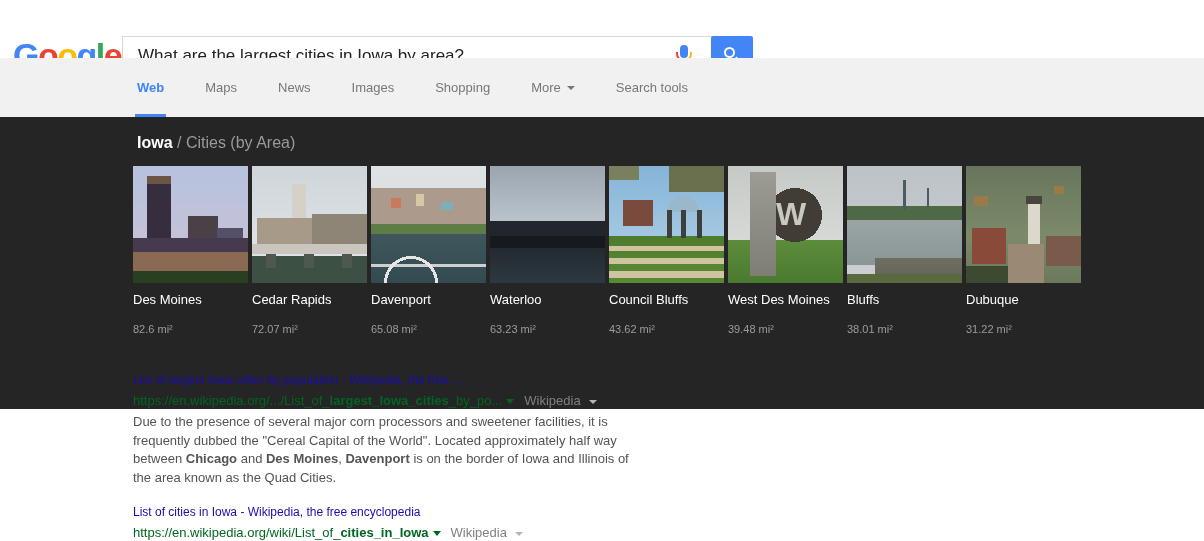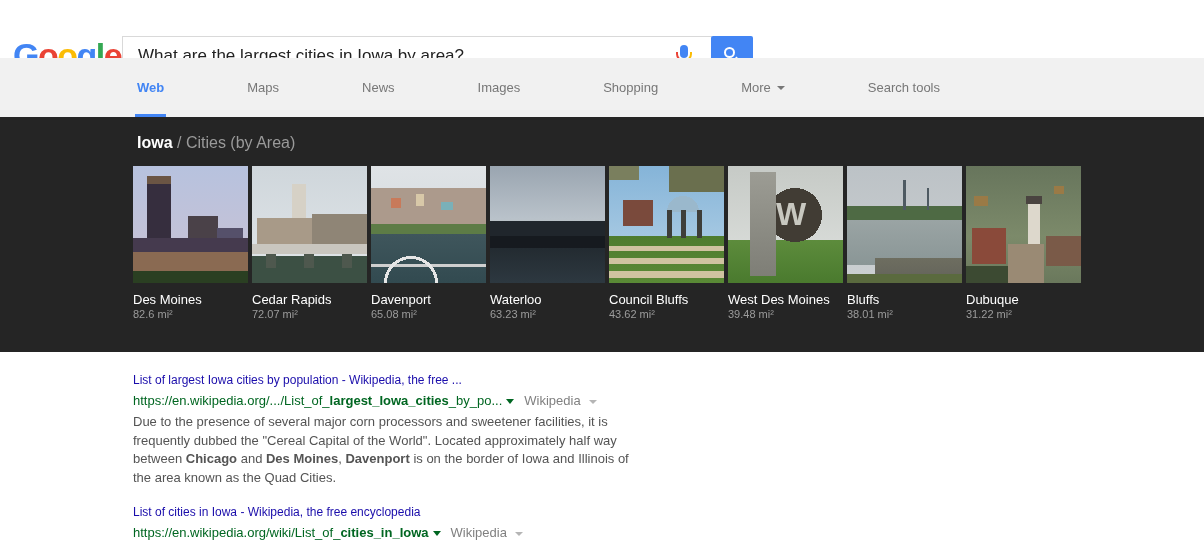--- a/index.html
+++ b/index.html
@@ -31,39 +31,39 @@
   .mic-arc-l { position:absolute; left:1px; top:7px; width:8px; height:10px;
     border-left:2px solid #EA4335; border-bottom:2px solid #EA4335;
     border-bottom-left-radius:8px; }
   .mic-arc-r { position:absolute; right:1px; top:7px; width:8px; height:10px;
     border-right:2px solid #FBBC05; border-bottom:2px solid #FBBC05;
     border-bottom-right-radius:8px; }
   .mic-stem { position:absolute; left:8px; top:18px; width:2px; height:5px; background:#34A853; }
 
   
   .navbar { position:absolute; left:0; top:58px; width:1204px; height:59px;
-    background:#f1f1f1; display:flex; align-items:stretch; padding-left:135px;gap:42px; }
+    background:#f1f1f1; display:flex; align-items:stretch; padding-left:135px; }
   .tab { display:flex; align-items:center; font-size:13px; color:#777;
     margin-right:37px; cursor:pointer; padding:0 2px; border-bottom:3px solid transparent;
     padding-top:3px; }
   .tab.active { color:#4285f4; border-bottom-color:#4285f4; font-weight:bold; }
   .tri { display:inline-block; width:0; height:0; border-left:4px solid transparent;
     border-right:4px solid transparent; border-top:4px solid currentColor;
     vertical-align:middle; margin-left:6px; }
 
   
-  .strip { position:absolute; left:0; top:117px; width:1204px; height:235px;
+  .strip { position:absolute; left:0; top:117px; width:1204px; height:292px;
     background:#252525; overflow:hidden; }
   .crumb { position:absolute; left:137px; top:17px; font-size:16px; color:#9a9a9a; }
   .crumb .root { color:#fff; font-weight:bold; cursor:pointer; }
   .cards { position:absolute; left:133px; top:49px; display:flex; gap:4px; }
   .card { width:115px; cursor:pointer; }
   .ph { width:115px; height:117px; background-repeat:no-repeat; position:relative; }
   .cname { margin-top:9px; font-size:13px; color:#fff; white-space:nowrap; }
-  .carea { margin-top:1px; font-size:11px; color:#9c9c9c; }
+  .carea { margin-top:16px; font-size:11px; color:#9c9c9c; }
 
   
   .ph-1 { background-image:
     linear-gradient(#2a3f22,#2a3f22),linear-gradient(#8a6a52,#8a6a52),
     linear-gradient(#453a4e,#453a4e),linear-gradient(#55506a,#55506a),
     linear-gradient(#4a4148,#4a4148),linear-gradient(#6b5544,#6b5544),
     linear-gradient(#362e3e,#362e3e),linear-gradient(#b7c2de,#cbc2d4);
     background-size:115px 12px,115px 19px,115px 16px,26px 30px,30px 42px,24px 8px,24px 80px,115px 117px;
     background-position:0 105px,0 86px,0 72px,84px 62px,55px 50px,14px 10px,14px 16px,0 0; }
   .ph-2 { background-image:

